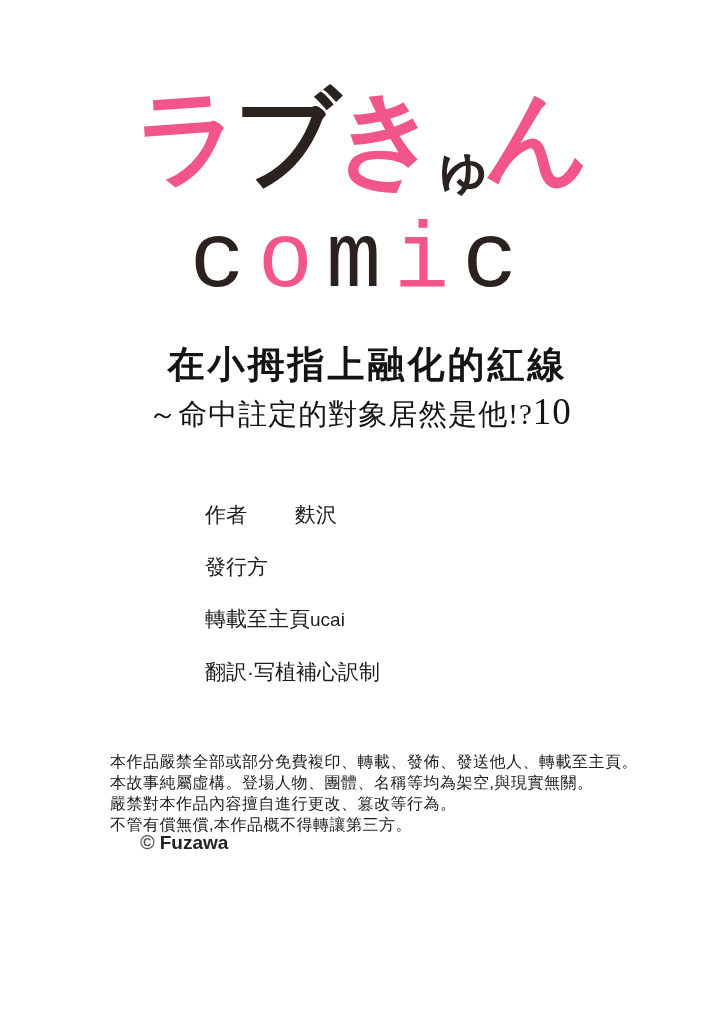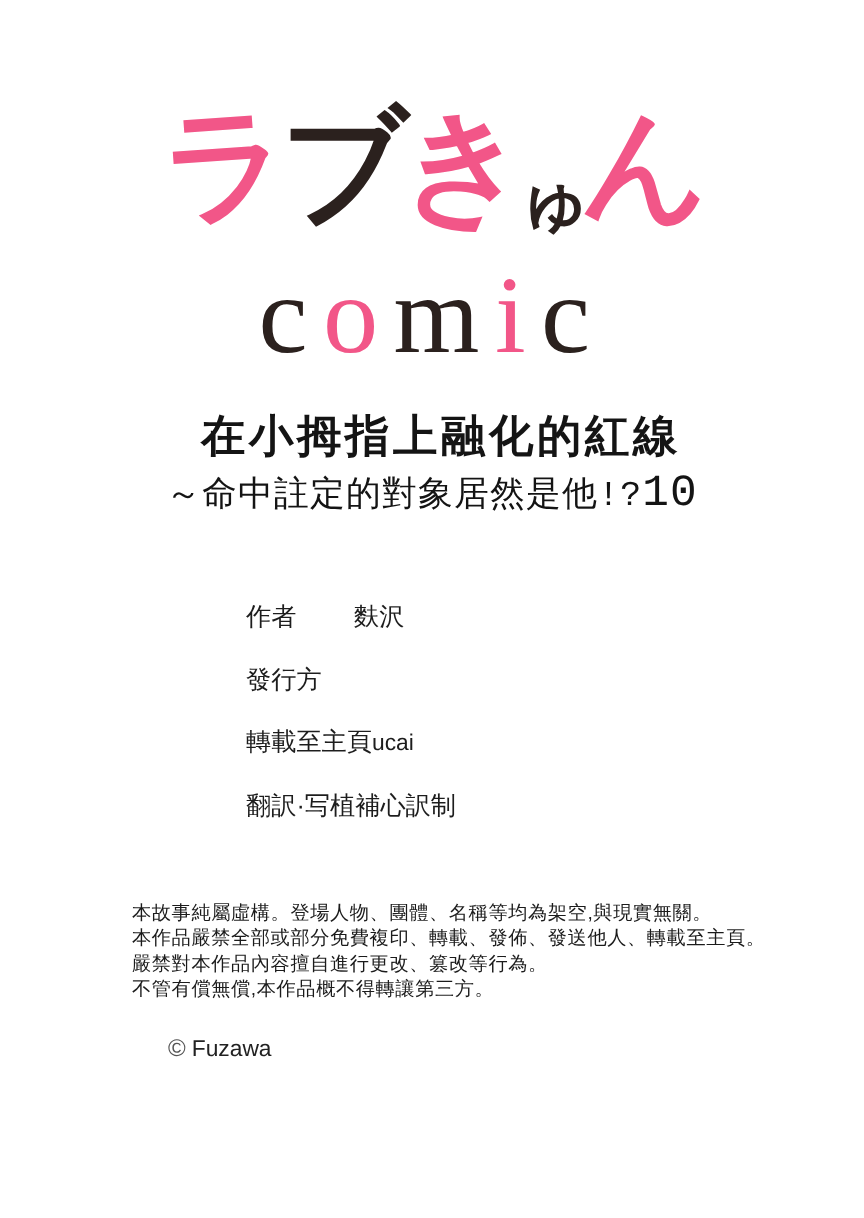--- a/index.html
+++ b/index.html
@@ -35,21 +35,21 @@
     transform:translateY(14px);
   }
   .logo-kana .k:nth-child(1){transform:rotate(-4deg);}
   .logo-kana .k:nth-child(5){transform:rotate(3deg);}
   .pink{color:var(--pink);}
   .dark{color:var(--dark);}
 
   .logo-comic{
     position:absolute;top:216px;left:0;right:0;
     text-align:center;
-    font-family:Liberation Serif, serif;
+    font-family:Liberation Mono, monospace;
     font-size:92px;
     line-height:1;
     letter-spacing:0.14em;
     white-space:nowrap;
   }
 
   
   .title-block{
     position:absolute;top:344px;left:0;right:0;
     text-align:center;
@@ -63,21 +63,20 @@
     letter-spacing:3px;
     line-height:1.15;
     padding-left:15px;
   }
   .title-line2{
     margin:4px 0 0 0;
     font-size:29px;
     font-weight:500;
     letter-spacing:1px;
     line-height:1.15;
-    font-family:Liberation Mono, monospace;
   }
   .title-line2 .vol{
     font-size:37px;
     font-weight:normal;
   }
 
   
   .credits{
     position:absolute;top:500px;left:205px;
     color:#1d1d1d;
@@ -104,24 +103,25 @@
     font-size:16px;
     line-height:21px;
     letter-spacing:0.5px;
     font-weight:500;
     color:#1b1b1b;
   }
   .disclaimer p{margin:0;white-space:nowrap;}
 
   
   .copyright{
-    position:absolute;top:863px;left:140px;
+    position:absolute;top:831px;left:140px;
     font-size:19px;
     color:#222222;
     white-space:nowrap;
+    font-weight:bold;
   }
   .copy-symbol{
     color:#555555;
     font-size:20px;
     margin-right:5px;
   }
 </style>
 </head>
 <body>
 
@@ -153,22 +153,22 @@
       <span class="credit-label">轉載至主頁</span>
       <span class="credit-value latin-sm">ucai</span>
     </div>
     <div class="credit-row">
       <span class="credit-label">翻訳·写植</span>
       <span class="credit-value">補心訳制</span>
     </div>
   </section>
 
   <section class="disclaimer">
+    <p>本作品嚴禁全部或部分免費複印、轉載、發佈、發送他人、轉載至主頁。</p>
     <p>本故事純屬虛構。登場人物、團體、名稱等均為架空,與現實無關。</p>
-    <p>本作品嚴禁全部或部分免費複印、轉載、發佈、發送他人、轉載至主頁。</p>
     <p>嚴禁對本作品內容擅自進行更改、篡改等行為。</p>
     <p>不管有償無償,本作品概不得轉讓第三方。</p>
   </section>
 
   <footer class="copyright">
     <span class="copy-symbol">©</span><span>Fuzawa</span>
   </footer>
 
 </div>
 

